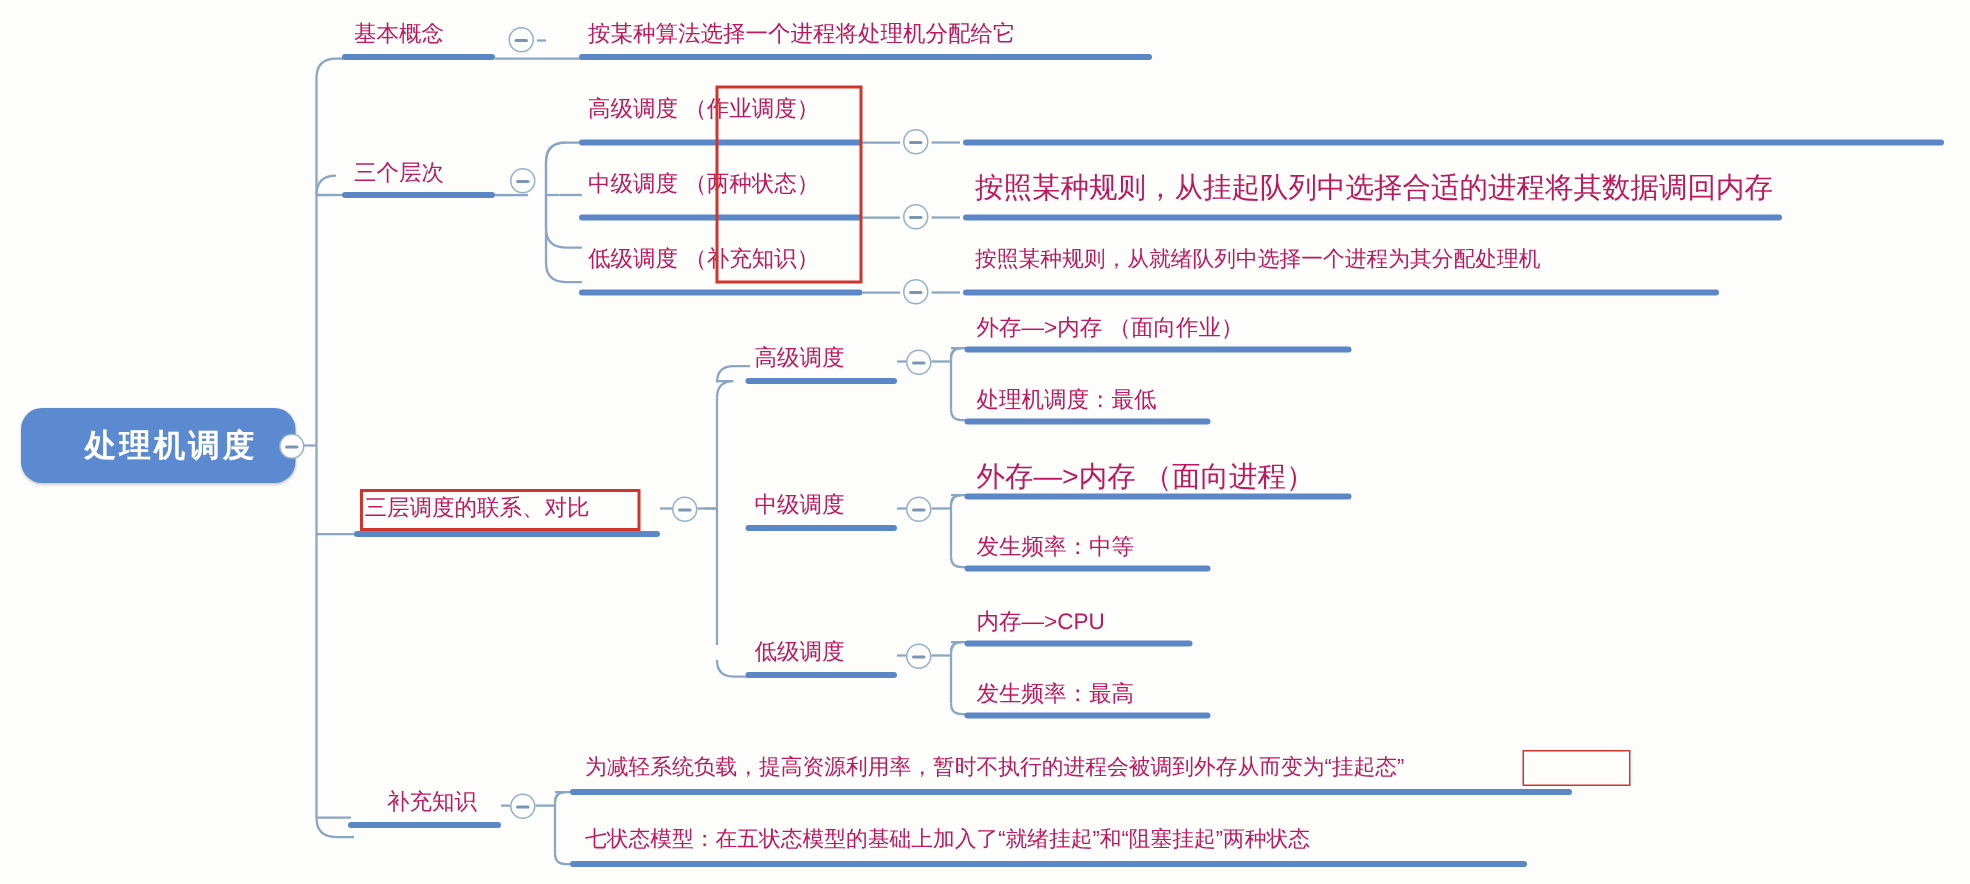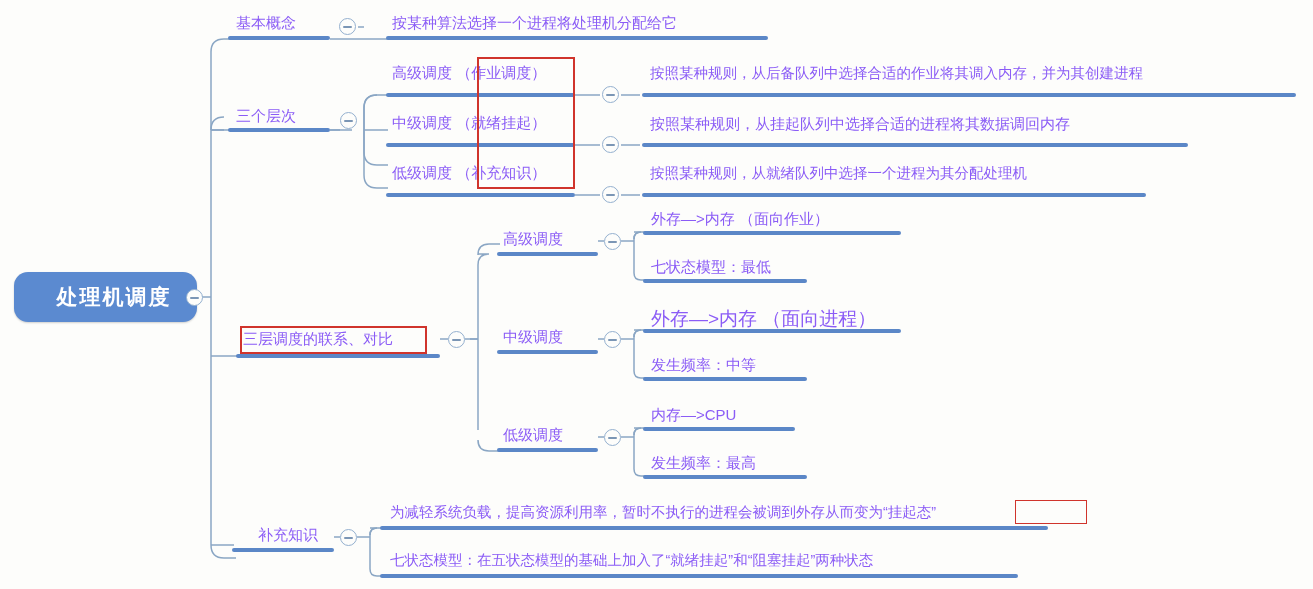--- a/index.html
+++ b/index.html
@@ -20,21 +20,21 @@
     color:#ffffff;
     font-weight:bold;
     display:flex;align-items:center;justify-content:center;
     letter-spacing:2px;
     box-shadow:0 1px 2px rgba(0,0,0,.18);
   }
 
   
   .topic{
     position:absolute;
-    color:#8b5cf6;
+    color:#be185d;
     white-space:nowrap;
     line-height:1;
   }
 
   
   .uline{
     position:absolute;
     height:4px;
     background:#5b87c7;
     border-radius:2px;
@@ -167,31 +167,28 @@
     <span>三个层次</span>
   </div>
   <div class="uline" style="left:228px;top:128px;width:102px;"></div>
   <div class="toggle" style="left:340px;top:112px;"></div>
 
   <div class="topic" style="left:392px;top:65px;font-size:15px;">
     <span>高级调度</span><span>&nbsp;</span><span>（作业调度）</span>
   </div>
   <div class="uline" style="left:386px;top:93px;width:189px;"></div>
   <div class="toggle" style="left:602px;top:86px;"></div>
-  <div class="topic" style="left:650px;top:66px;font-size:14.5px;">
-    <span>按照某种规则，从后备队列中选择合适的作业将其调入内存，并为其创建进程</span>
-  </div>
   <div class="uline" style="left:642px;top:93px;width:654px;"></div>
 
   <div class="topic" style="left:392px;top:115px;font-size:15px;">
-    <span>中级调度</span><span>&nbsp;</span><span>（就绪挂起）</span>
+    <span>中级调度</span><span>&nbsp;</span><span>（两种状态）</span>
   </div>
   <div class="uline" style="left:386px;top:143px;width:189px;"></div>
   <div class="toggle" style="left:602px;top:136px;"></div>
-  <div class="topic" style="left:650px;top:116px;font-size:15px;">
+  <div class="topic" style="left:650px;top:116px;font-size:19px;">
     <span>按照某种规则，从挂起队列中选择合适的进程将其数据调回内存</span>
   </div>
   <div class="uline" style="left:642px;top:143px;width:546px;"></div>
 
   <div class="topic" style="left:392px;top:165px;font-size:15px;">
     <span>低级调度</span><span>&nbsp;</span><span>（补充知识）</span>
   </div>
   <div class="uline" style="left:386px;top:193px;width:189px;"></div>
   <div class="toggle" style="left:602px;top:186px;"></div>
   <div class="topic" style="left:650px;top:166px;font-size:14.5px;">
@@ -210,21 +207,21 @@
   </div>
   <div class="uline" style="left:497px;top:252px;width:101px;"></div>
   <div class="toggle" style="left:604px;top:233px;"></div>
 
   <div class="topic" style="left:651px;top:211px;font-size:15px;">
     <span>外存—&gt;内存 （面向作业）</span>
   </div>
   <div class="uline" style="left:643px;top:231px;width:258px;"></div>
 
   <div class="topic" style="left:651px;top:259px;font-size:15px;">
-    <span>七状态模型：最低</span>
+    <span>处理机调度：最低</span>
   </div>
   <div class="uline" style="left:643px;top:279px;width:164px;"></div>
 
   <div class="topic" style="left:503px;top:329px;font-size:15px;">
     <span>中级调度</span>
   </div>
   <div class="uline" style="left:497px;top:350px;width:101px;"></div>
   <div class="toggle" style="left:604px;top:331px;"></div>
 
   <div class="topic" style="left:651px;top:309px;font-size:19px;">

